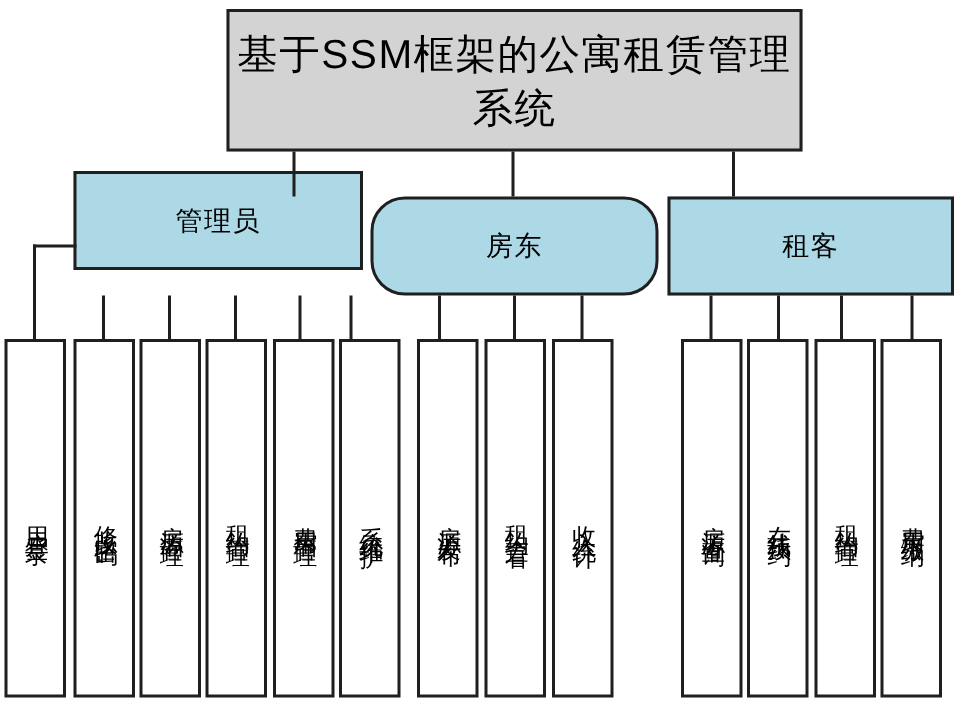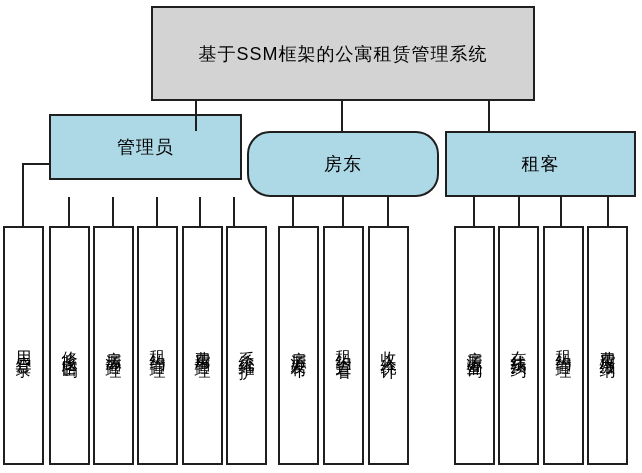--- a/index.html
+++ b/index.html
@@ -20,21 +20,21 @@
     box-sizing: border-box;
     border: 2px solid var(--border, #1f1f1f);
     display: flex;
     align-items: center;
     justify-content: center;
     color: #000000;
     text-align: center;
   }
   .root {
     background: var(--root-fill, #d3d3d3);
-    font-size: 18px;
+    font-size: 27px;
     letter-spacing: 1px;
   }
   .group {
     background: var(--group-fill, #add8e6);
     font-size: 18px;
     letter-spacing: 1px;
   }
   .leaf {
     background: var(--leaf-fill, #ffffff);
   }

